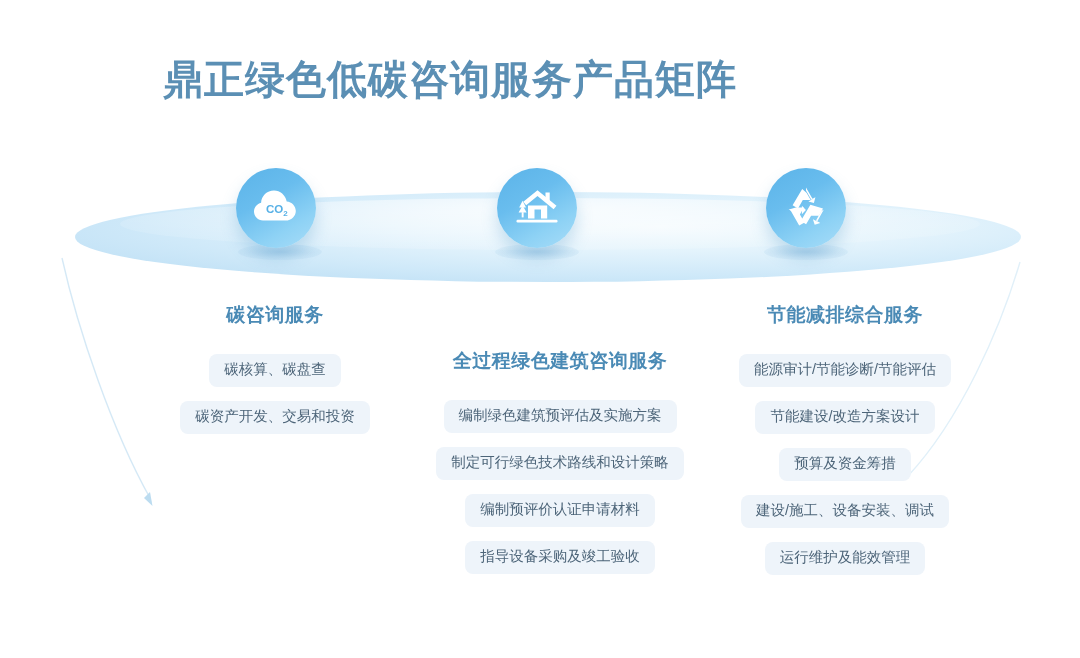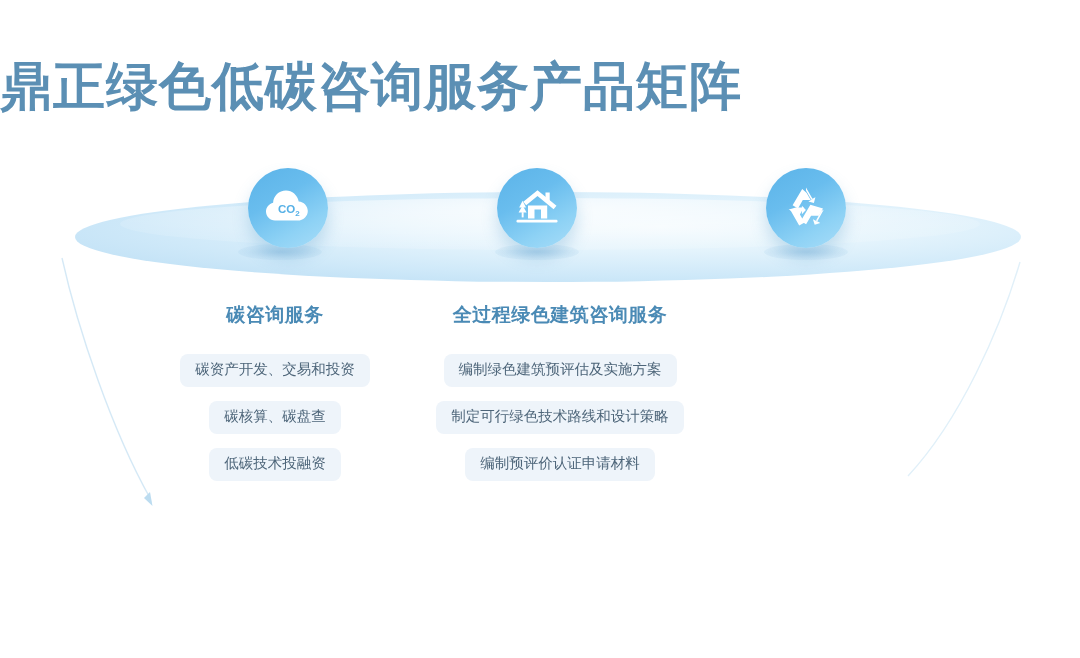--- a/index.html
+++ b/index.html
@@ -15,21 +15,22 @@
     font-family: "Liberation Sans", "DejaVu Sans", sans-serif;
     -webkit-font-smoothing: antialiased;
   }
 
   
   .title {
     position: absolute;
     top: 52px;
     left: 0;
     width: 900px;
-    font-size: 52px;
+    text-align: center;
+    font-size: 40px;
     font-weight: bold;
     letter-spacing: 1px;
     color: #5b8fb4;
     white-space: nowrap;
   }
 
   
   .stage {
     position: absolute;
     left: 75px;
@@ -58,21 +59,21 @@
     width: 80px;
     height: 80px;
     border-radius: 50%;
     background: linear-gradient(150deg, #5bb3e8 0%, #69bdee 38%, #8ed2f5 72%, #a9ddf8 100%);
     display: flex;
     align-items: center;
     justify-content: center;
     box-shadow: 0 10px 16px rgba(90,160,205,0.30);
   }
   .circle .glyph { display: block; }
-  .c1 { left: 248px; top: 168px; }
+  .c1 { left: 236px; top: 168px; }
   .c2 { left: 497px; top: 168px; }
   .c3 { left: 766px; top: 168px; }
 
   .circle-shadow {
     position: absolute;
     width: 84px;
     height: 16px;
     border-radius: 50%;
     background: radial-gradient(ellipse at 50% 50%,
                 rgba(120,175,215,0.40) 0%, rgba(140,190,225,0.18) 55%, rgba(255,255,255,0) 100%);
@@ -100,21 +101,21 @@
     width: 1080px;
     display: flex;
     align-items: flex-start;
   }
   .column {
     display: flex;
     flex-direction: column;
     align-items: center;
   }
   .col1 { width: 280px; margin-left: 135px; }
-  .col2 { width: 300px; margin-left: -5px; }
+  .col2 { width: 300px; margin-left: -5px; margin-top: 46px; }
   .col3 { width: 280px; margin-left: -5px; }
 
   .col-heading {
     font-size: 19px;
     font-weight: bold;
     color: #4a8ab5;
     letter-spacing: 0.5px;
     margin-bottom: 26px;
     white-space: nowrap;
   }
@@ -190,26 +191,34 @@
 <svg class="flow-svg" viewBox="0 0 1080 658" xmlns="http://www.w3.org/2000/svg">
   <path d="M62 258 C 78 330, 112 430, 150 498" stroke="#d5e9f6" stroke-width="1.4" fill="none"></path>
   <path d="M150 492 L152.5 506 L144 498 Z" fill="#bcdcf0"></path>
   <path d="M1020 262 C 1000 330, 960 420, 908 476" stroke="#e1f0f9" stroke-width="1.4" fill="none"></path>
 </svg>
 
 <div class="columns">
 
   <div class="column col1">
     <div class="col-heading">碳咨询服务</div>
+    <div class="pill">碳核算、碳盘查</div>
     <div class="pill">碳资产开发、交易和投资</div>
-    <div class="pill">碳核算、碳盘查</div>
-    <div class="pill">低碳技术投融资</div>
   </div>
 
   <div class="column col2">
     <div class="col-heading">全过程绿色建筑咨询服务</div>
     <div class="pill">编制绿色建筑预评估及实施方案</div>
     <div class="pill">制定可行绿色技术路线和设计策略</div>
     <div class="pill">编制预评价认证申请材料</div>
+    <div class="pill">指导设备采购及竣工验收</div>
   </div>
 
+  <div class="column col3">
+    <div class="col-heading">节能减排综合服务</div>
+    <div class="pill">能源审计/节能诊断/节能评估</div>
+    <div class="pill">节能建设/改造方案设计</div>
+    <div class="pill">预算及资金筹措</div>
+    <div class="pill">建设/施工、设备安装、调试</div>
+    <div class="pill">运行维护及能效管理</div>
+  </div>
 
 </div>
 
 </body></html>

